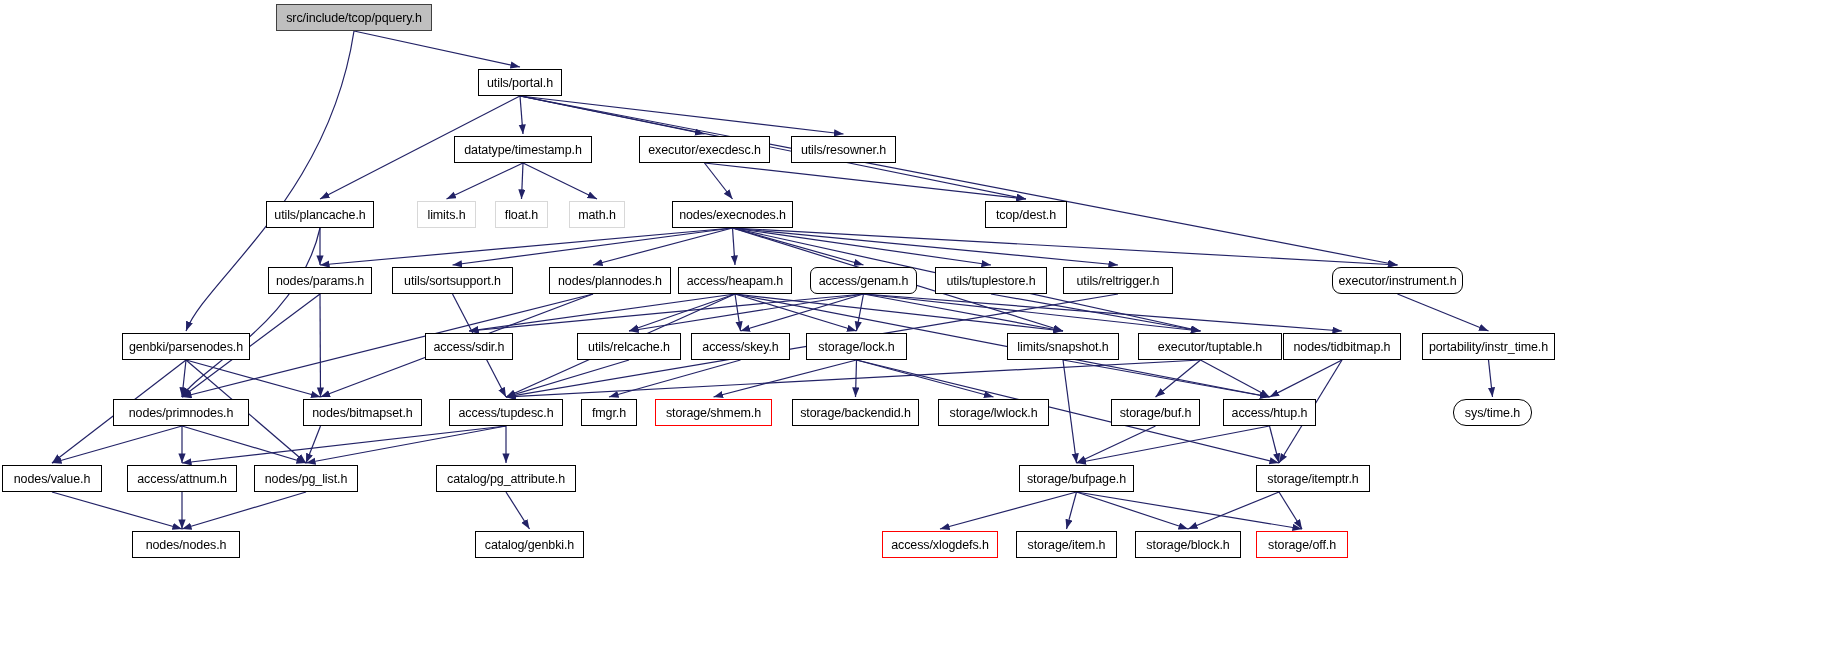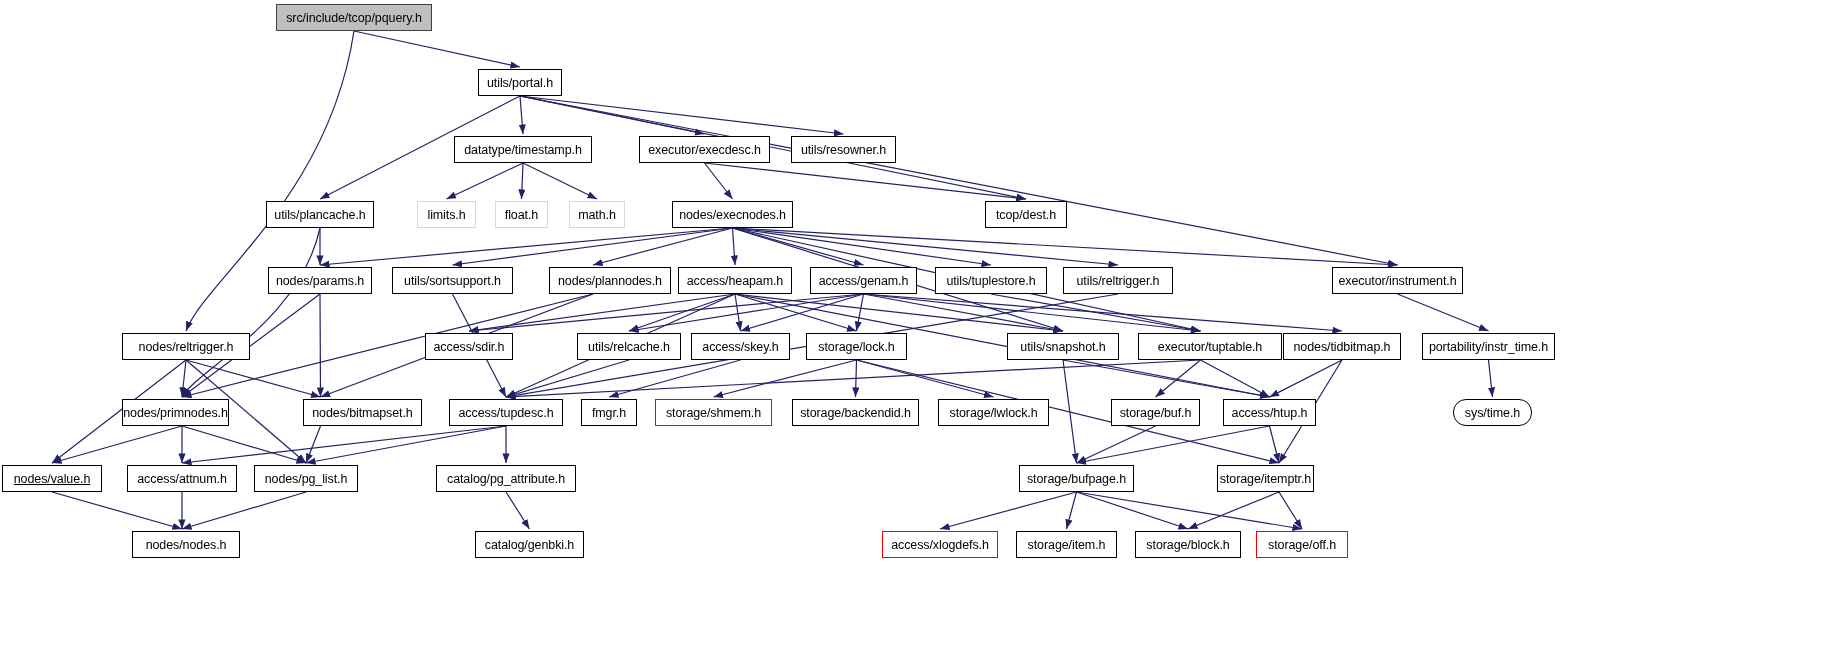--- a/index.html
+++ b/index.html
@@ -139,72 +139,72 @@
       </div>
       <div class="node sys" style="left: 569px; top: 201px; width: 56px;">
         <span class="lbl">math.h</span>
       </div>
       <div class="node" style="left: 672px; top: 201px; width: 121px;">
         <span class="lbl">nodes/execnodes.h</span>
       </div>
       <div class="node" style="left: 985px; top: 201px; width: 82px;">
         <span class="lbl">tcop/dest.h</span>
       </div>
-      <div class="node" style="left: 1332px; top: 267px; width: 131px;">
+      <div class="node" style="left: 1332px; top: 267px; width: 131px; border-radius: 9px;">
         <span class="lbl">executor/instrument.h</span>
       </div>
       <div class="node" style="left: 268px; top: 267px; width: 104px;">
         <span class="lbl">nodes/params.h</span>
       </div>
       <div class="node" style="left: 392px; top: 267px; width: 121px;">
         <span class="lbl">utils/sortsupport.h</span>
       </div>
       <div class="node" style="left: 532px; top: 267px; width: 122px; margin-left: 17px;">
         <span class="lbl">nodes/plannodes.h</span>
       </div>
       <div class="node" style="left: 678px; top: 267px; width: 114px;">
         <span class="lbl">access/heapam.h</span>
       </div>
-      <div class="node" style="left: 810px; top: 267px; width: 107px;">
+      <div class="node" style="left: 810px; top: 267px; width: 107px; border-radius: 7px;">
         <span class="lbl">access/genam.h</span>
       </div>
       <div class="node" style="left: 935px; top: 267px; width: 112px;">
         <span class="lbl">utils/tuplestore.h</span>
       </div>
       <div class="node" style="left: 1063px; top: 267px; width: 110px;">
         <span class="lbl">utils/reltrigger.h</span>
       </div>
       <div class="node" style="left: 122px; top: 333px; width: 128px;">
-        <span class="lbl">nodes/reltrigger.h</span>
+        <span class="lbl">genbki/parsenodes.h</span>
       </div>
       <div class="node" style="left: 425px; top: 333px; width: 88px;">
         <span class="lbl">access/sdir.h</span>
       </div>
       <div class="node" style="left: 577px; top: 333px; width: 104px;">
         <span class="lbl">utils/relcache.h</span>
       </div>
       <div class="node" style="left: 691px; top: 333px; width: 99px;">
         <span class="lbl">access/skey.h</span>
       </div>
       <div class="node" style="left: 806px; top: 333px; width: 101px;">
         <span class="lbl">storage/lock.h</span>
       </div>
       <div class="node" style="left: 1007px; top: 333px; width: 112px;">
-        <span class="lbl">utils/snapshot.h</span>
+        <span class="lbl">limits/snapshot.h</span>
       </div>
       <div class="node" style="left: 1138px; top: 333px; width: 144px;">
         <span class="lbl">executor/tuptable.h</span>
       </div>
       <div class="node" style="left: 1283px; top: 333px; width: 118px;">
         <span class="lbl">nodes/tidbitmap.h</span>
       </div>
       <div class="node" style="left: 1422px; top: 333px; width: 133px;">
         <span class="lbl">portability/instr_time.h</span>
       </div>
-      <div class="node" style="left: 122px; top: 399px; width: 107px; text-align: right;">
+      <div class="node" style="left: 113px; top: 399px; width: 136px; text-align: right;">
         <span class="lbl">nodes/primnodes.h</span>
       </div>
       <div class="node" style="left: 261px; top: 399px; width: 119px; margin-left: 42px;">
         <span class="lbl">nodes/bitmapset.h</span>
       </div>
       <div class="node" style="left: 449px; top: 399px; width: 114px;">
         <span class="lbl">access/tupdesc.h</span>
       </div>
       <div class="node" style="left: 581px; top: 399px; width: 56px;">
         <span class="lbl">fmgr.h</span>
@@ -220,36 +220,36 @@
       </div>
       <div class="node" style="left: 1111px; top: 399px; width: 89px;">
         <span class="lbl">storage/buf.h</span>
       </div>
       <div class="node" style="left: 1223px; top: 399px; width: 93px;">
         <span class="lbl">access/htup.h</span>
       </div>
       <div class="node" style="left: 1453px; top: 399px; width: 79px; border-radius: 13px;">
         <span class="lbl">sys/time.h</span>
       </div>
-      <div class="node" style="left: 2px; top: 465px; width: 100px; text-decoration: underline;">
+      <div class="node" style="left: 2px; top: 465px; width: 100px;">
         <span class="lbl">nodes/value.h</span>
       </div>
       <div class="node" style="left: 127px; top: 465px; width: 110px;">
         <span class="lbl">access/attnum.h</span>
       </div>
       <div class="node" style="left: 254px; top: 465px; width: 104px;">
         <span class="lbl">nodes/pg_list.h</span>
       </div>
       <div class="node" style="left: 436px; top: 465px; width: 140px;">
         <span class="lbl">catalog/pg_attribute.h</span>
       </div>
       <div class="node" style="left: 1019px; top: 465px; width: 115px;">
         <span class="lbl">storage/bufpage.h</span>
       </div>
-      <div class="node" style="left: 1217px; top: 465px; width: 97px; text-align: right;">
+      <div class="node" style="left: 1256px; top: 465px; width: 114px; text-align: right;">
         <span class="lbl">storage/itemptr.h</span>
       </div>
       <div class="node" style="left: 132px; top: 531px; width: 108px;">
         <span class="lbl">nodes/nodes.h</span>
       </div>
       <div class="node" style="left: 475px; top: 531px; width: 109px;">
         <span class="lbl">catalog/genbki.h</span>
       </div>
       <div class="node warn" style="left: 882px; top: 531px; width: 116px;">
         <span class="lbl">access/xlogdefs.h</span>

